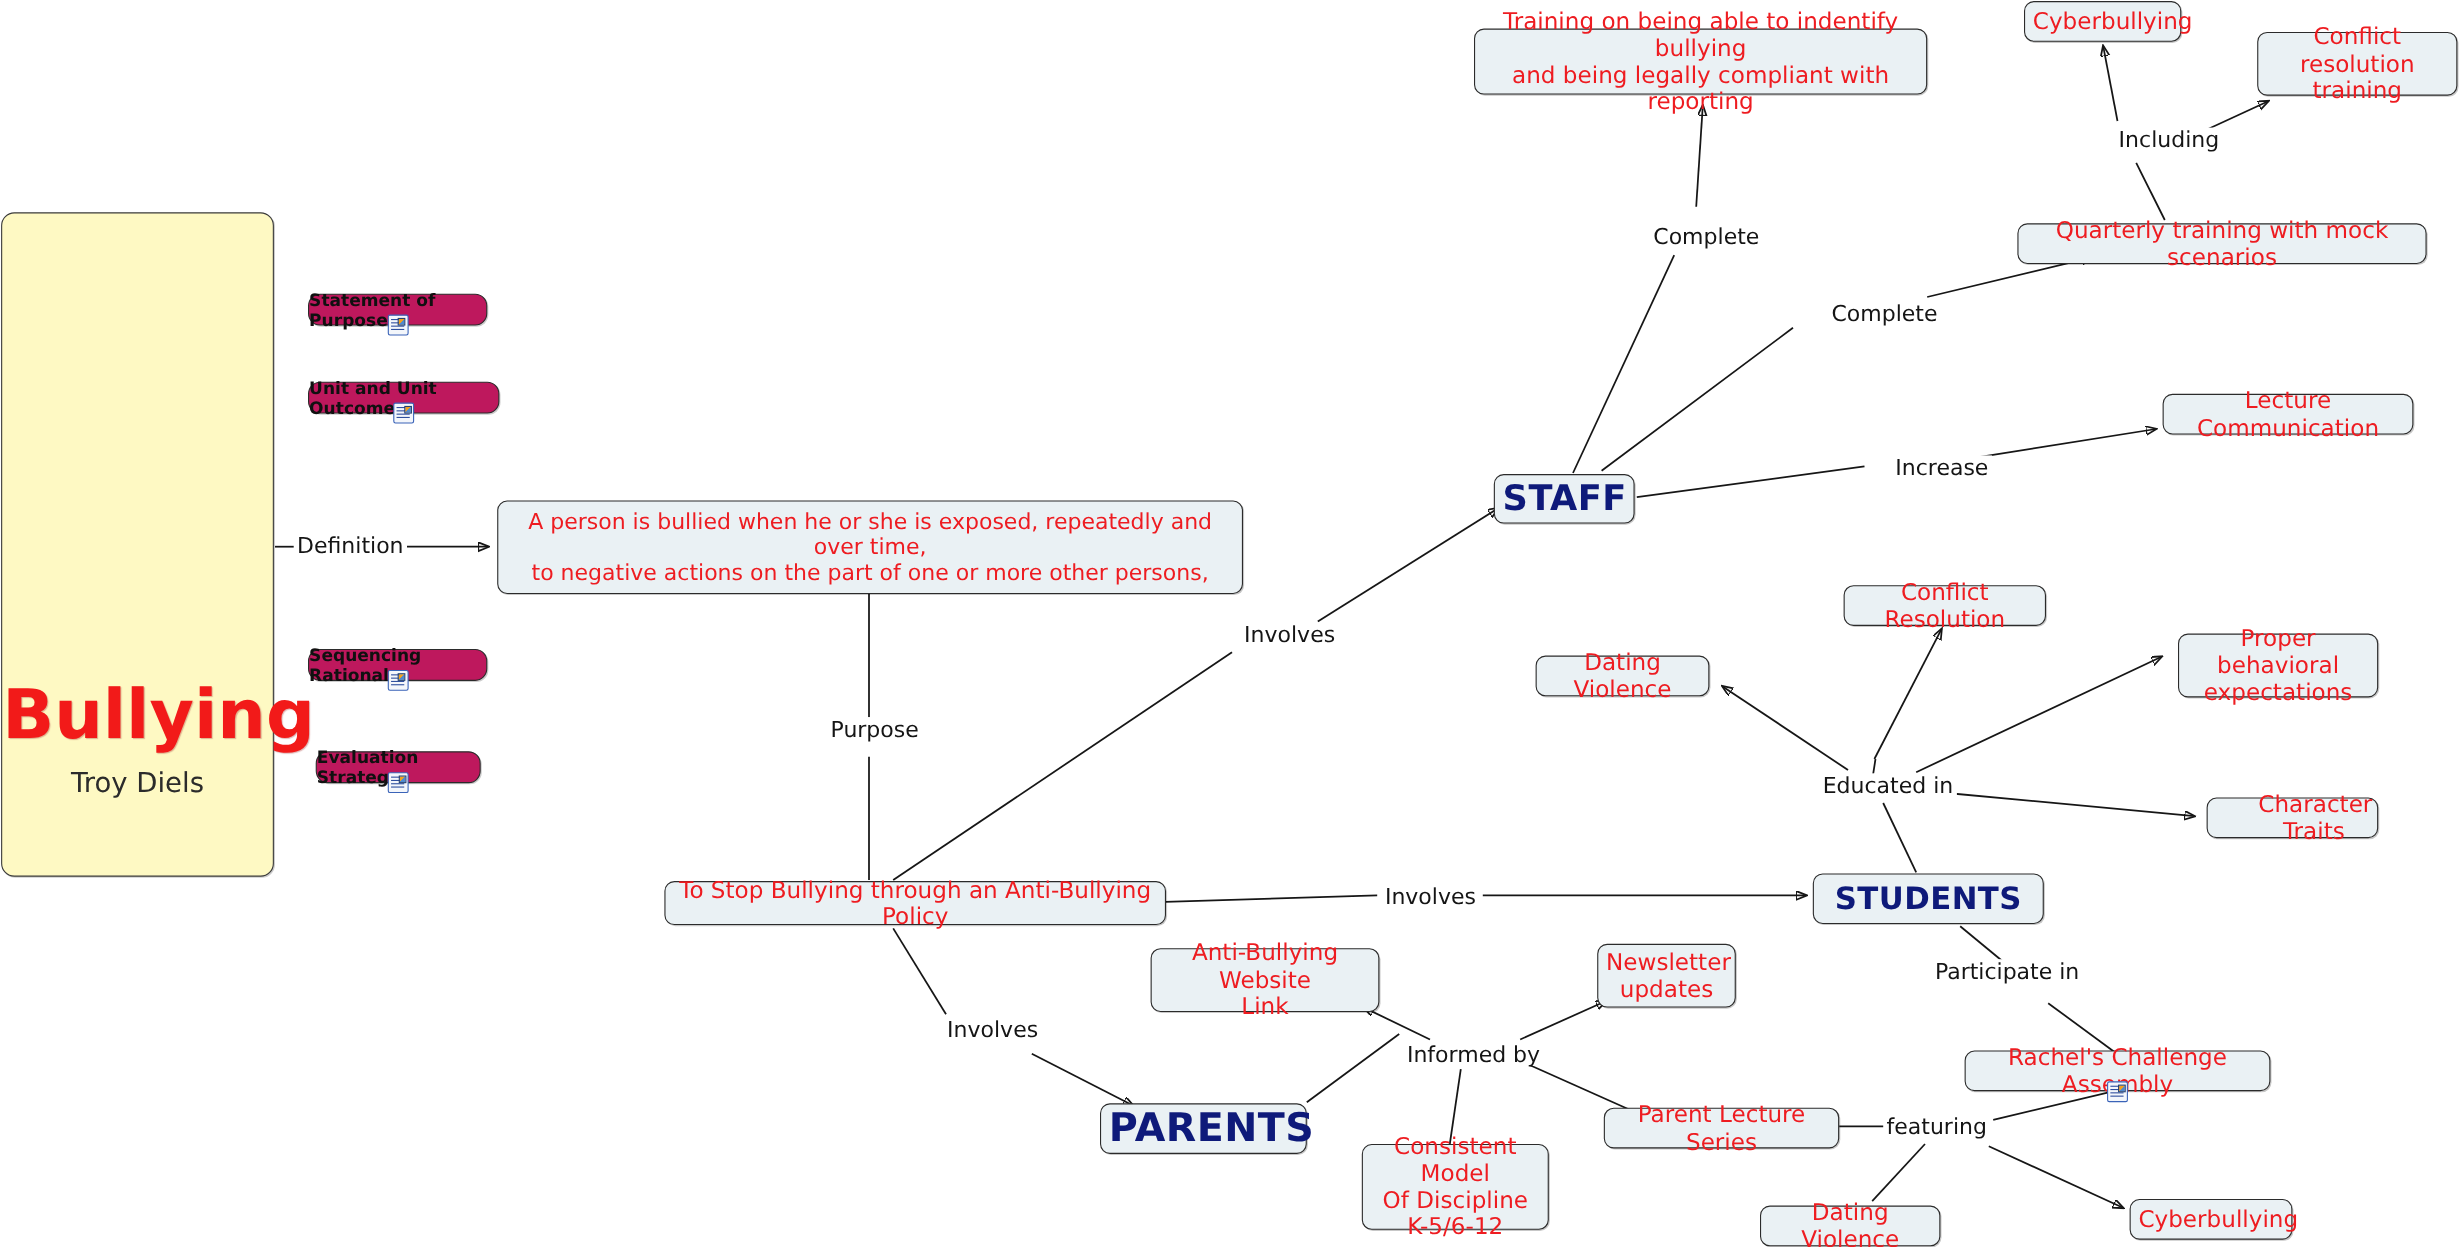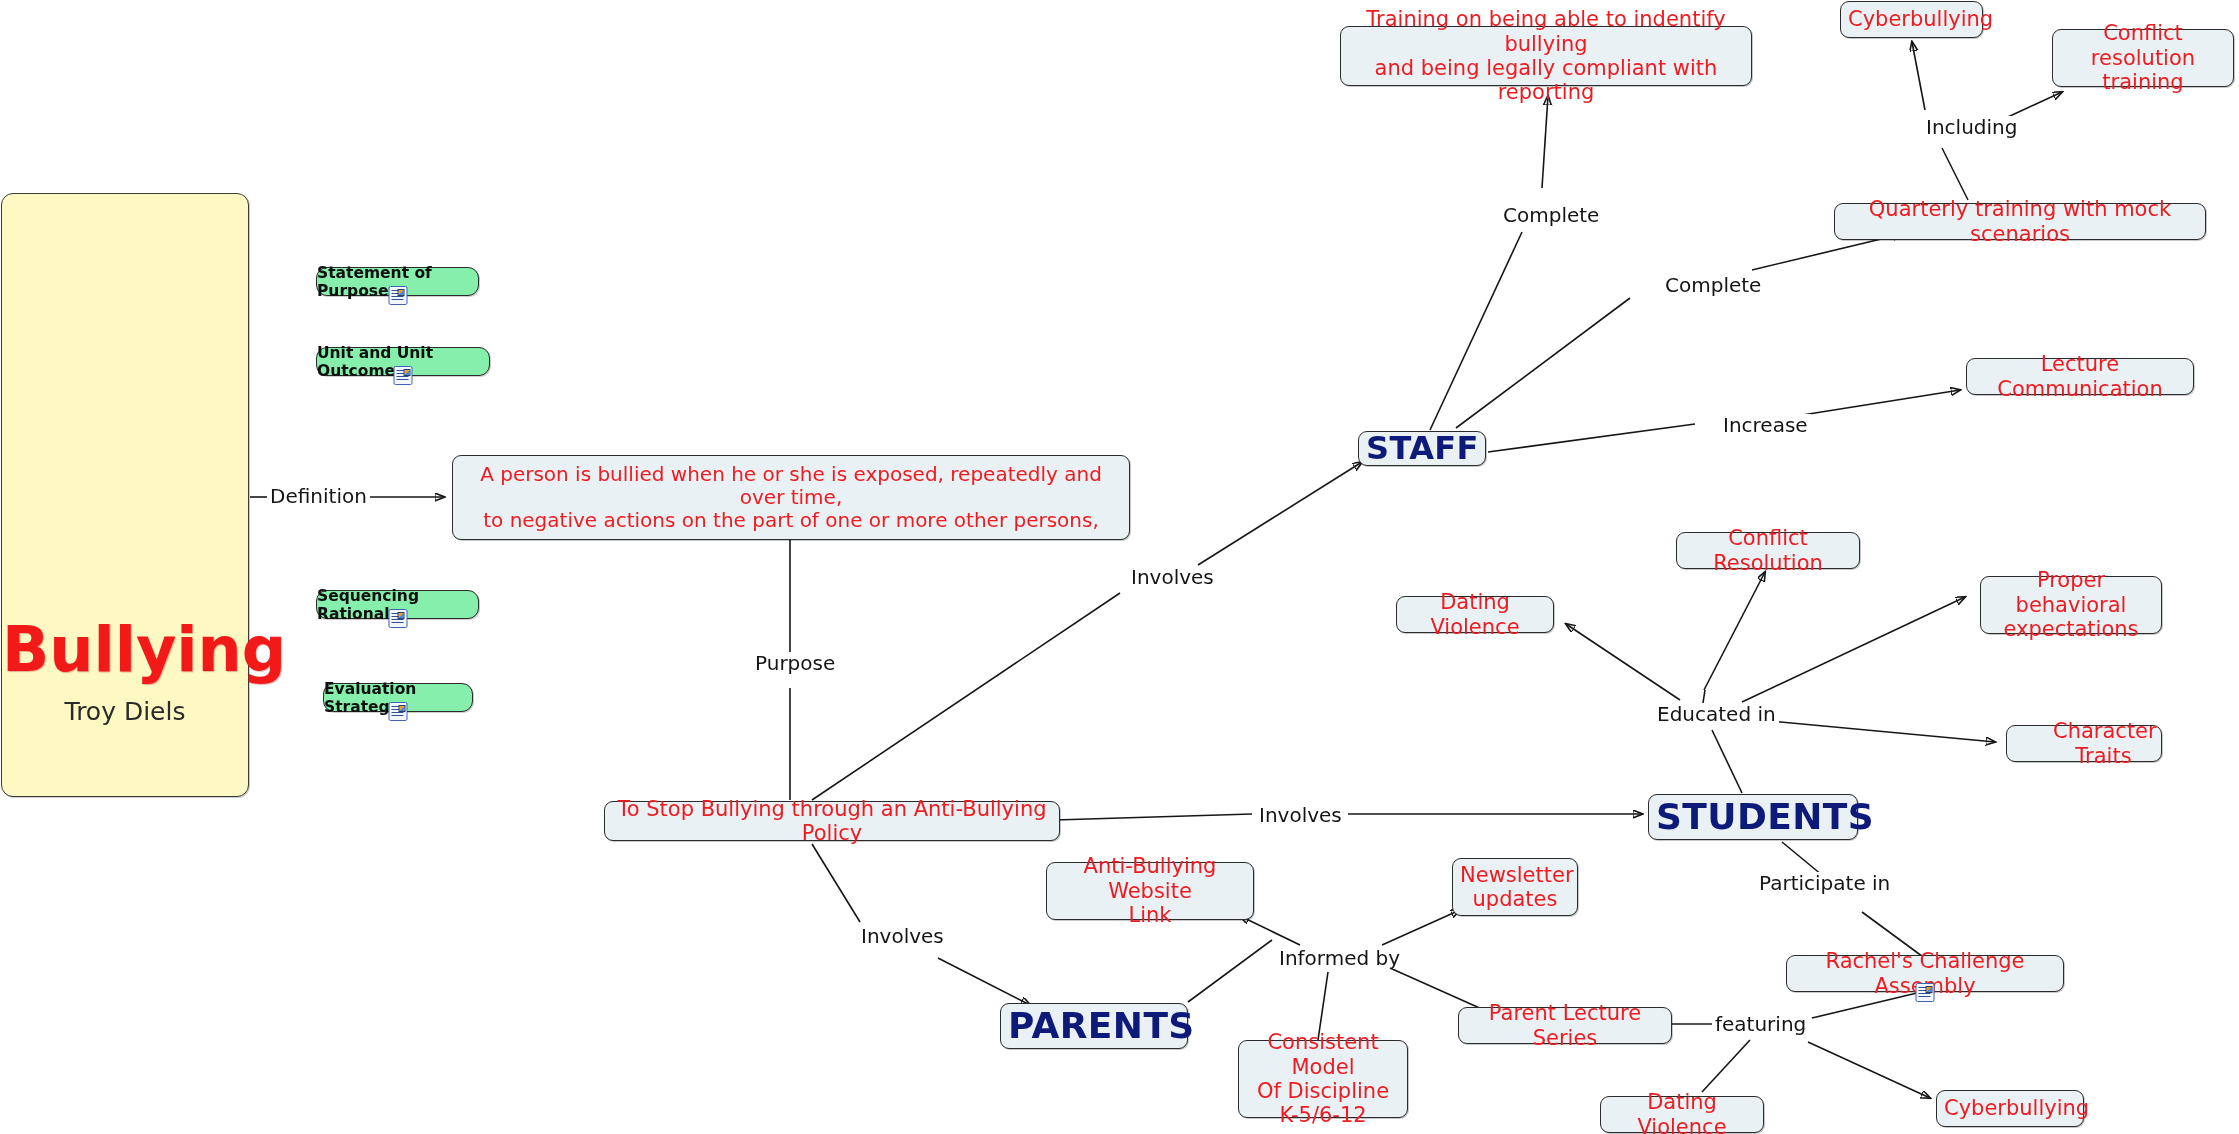--- a/index.html
+++ b/index.html
@@ -42,21 +42,21 @@
   .concept {           
     color: #ee1c21;
     font-size: 21px;
   }
   .actor {             
     color: #0e1a7a;
     font-weight: bold;
     letter-spacing: 0.4px;
   }
   .actor.staff    { font-size: 32px; }
-  .actor.students { font-size: 36px; }
+  .actor.students { font-size: 28px; }
   .actor.parents  { font-size: 36px; justify-content: flex-end; }
 
   
   #title-panel {
     position: absolute;
     left: 1px; top: 193px;
     width: 248px; height: 604px;
     background: #fef9c3;
     border: 1.8px solid #3a3a3a;
     border-radius: 12px;
@@ -76,31 +76,30 @@
     position: absolute;
     left: 0; right: 0; top: 503px;
     text-align: center;
     color: #2b2b2b;
     font-size: 25px;
   }
 
   
   .resource {
     position: absolute;
-    background: #86efac;
+    background: #be185d;
     border: 1.5px solid #2b2b2b;
     border-radius: 11px;
     color: #101010;
     font-weight: bold;
     font-size: 15.5px;
     display: flex;
     align-items: center;
     justify-content: center;
     box-shadow: 1px 1px 0 rgba(0,0,0,0.2);
-    margin-left: 36px;
   }
   .doc-icon {
     position: absolute;
     width: 19px; height: 19px;
     border: 1.5px solid #3a63b8;
     border-radius: 2px;
     background: #f3f6fb;
     left: 50%;
     transform: translateX(-50%);
     bottom: -10px;
@@ -265,21 +264,21 @@
     <span class="txt">
       <span>A person is bullied when he or she is exposed, repeatedly and over time,</span><br>
       <span>to negative actions on the part of one or more other persons,</span><br>
     </span>
   </div>
 
   <div class="node concept" style="left:564px; top:801px; width:456px; height:40px;margin-left:40px;">
     <span class="txt">To Stop Bullying through an Anti-Bullying Policy</span>
   </div>
 
-  <div class="node actor staff" style="left:1358px; top:431px; width:128px; height:35px;text-align:center;">
+  <div class="node actor staff" style="left:1358px; top:431px; width:128px; height:45px;text-align:center;">
     <span class="txt">STAFF</span>
   </div>
 
   <div class="node actor students" style="left:1648px; top:794px; width:210px; height:46px;">
     <span class="txt">STUDENTS</span>
   </div>
 
   <div class="node actor parents" style="left:1000px; top:1003px; width:188px; height:46px;">
     <span class="txt">PARENTS</span>
   </div>

